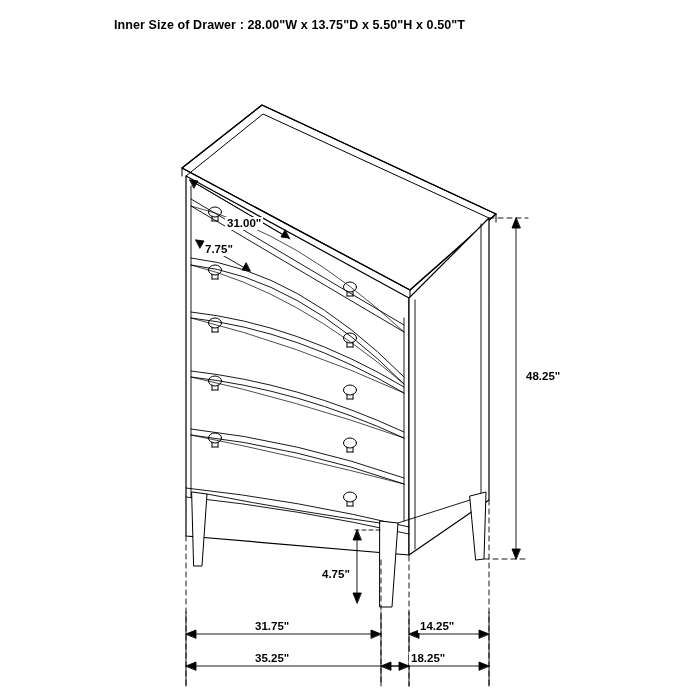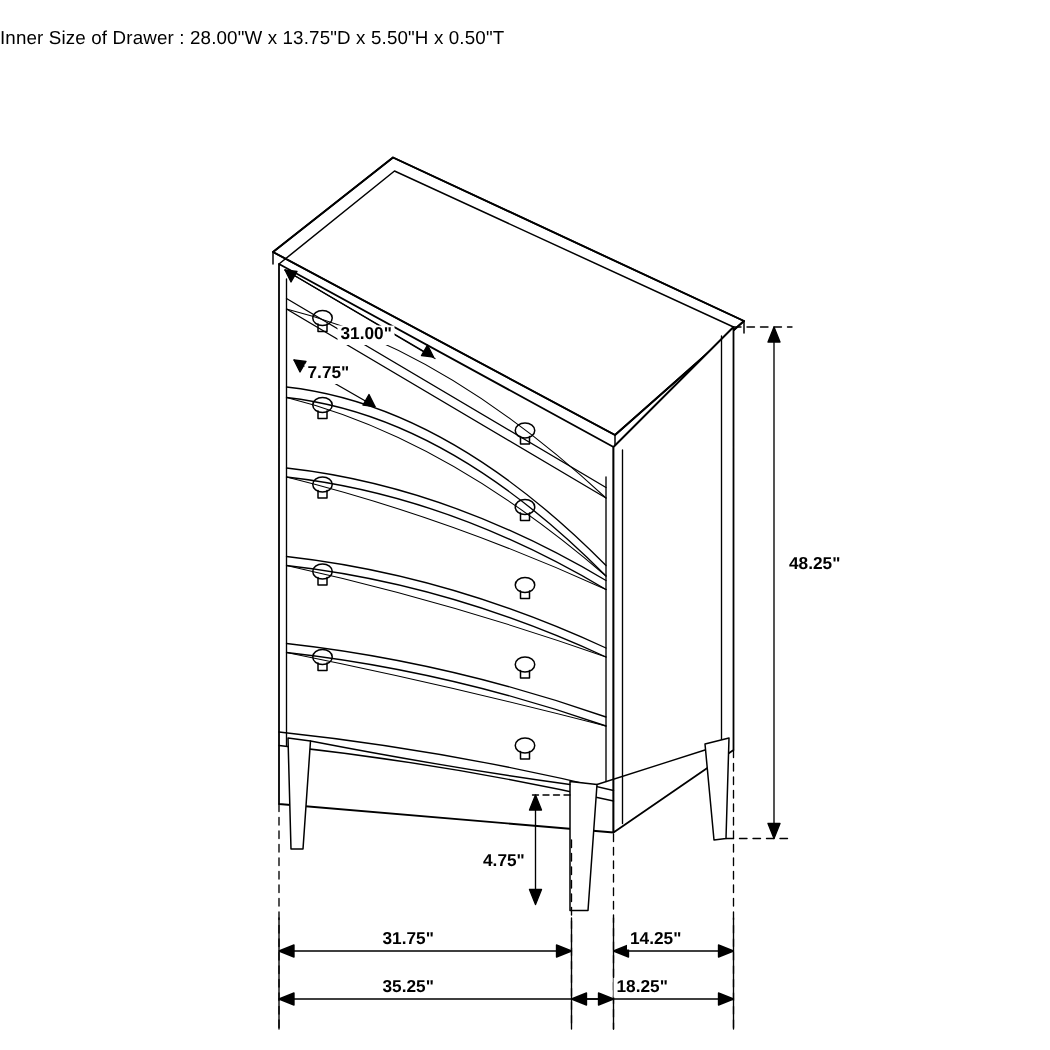--- a/index.html
+++ b/index.html
@@ -18,23 +18,23 @@
   #stage {
     position: relative;
     width: 700px;
     height: 700px;
   }
   .title {
     position: absolute;
     top: 18px;
     left: 0;
     width: 579px;
-    text-align: left;
+    text-align: center;
     font-size: 12.5px;
-    font-weight: normal;
+    font-weight: bold;
     letter-spacing: 0.1px;
     color: #000;
   }
   svg {
     position: absolute;
     top: 0;
     left: 0;
   }
   .dimlabel {
     position: absolute;

